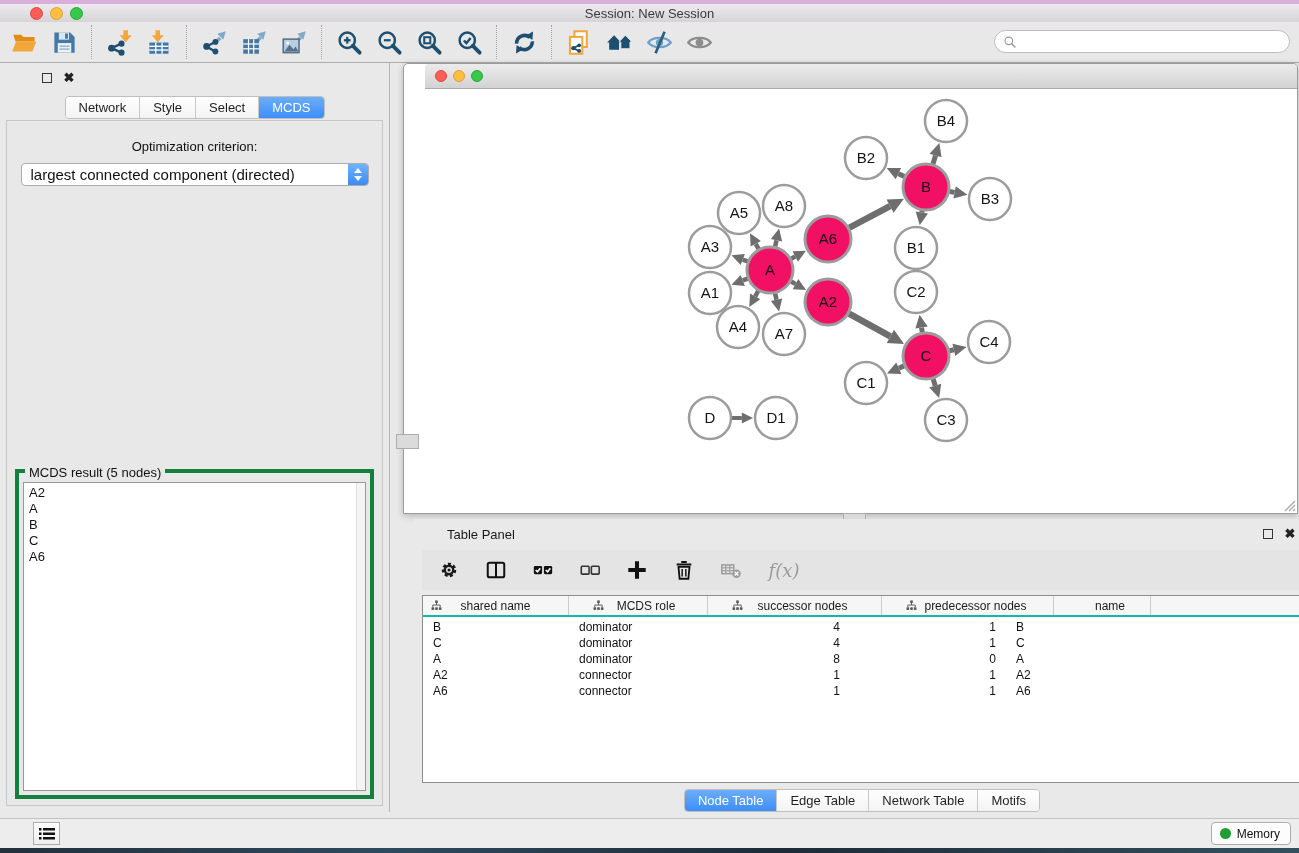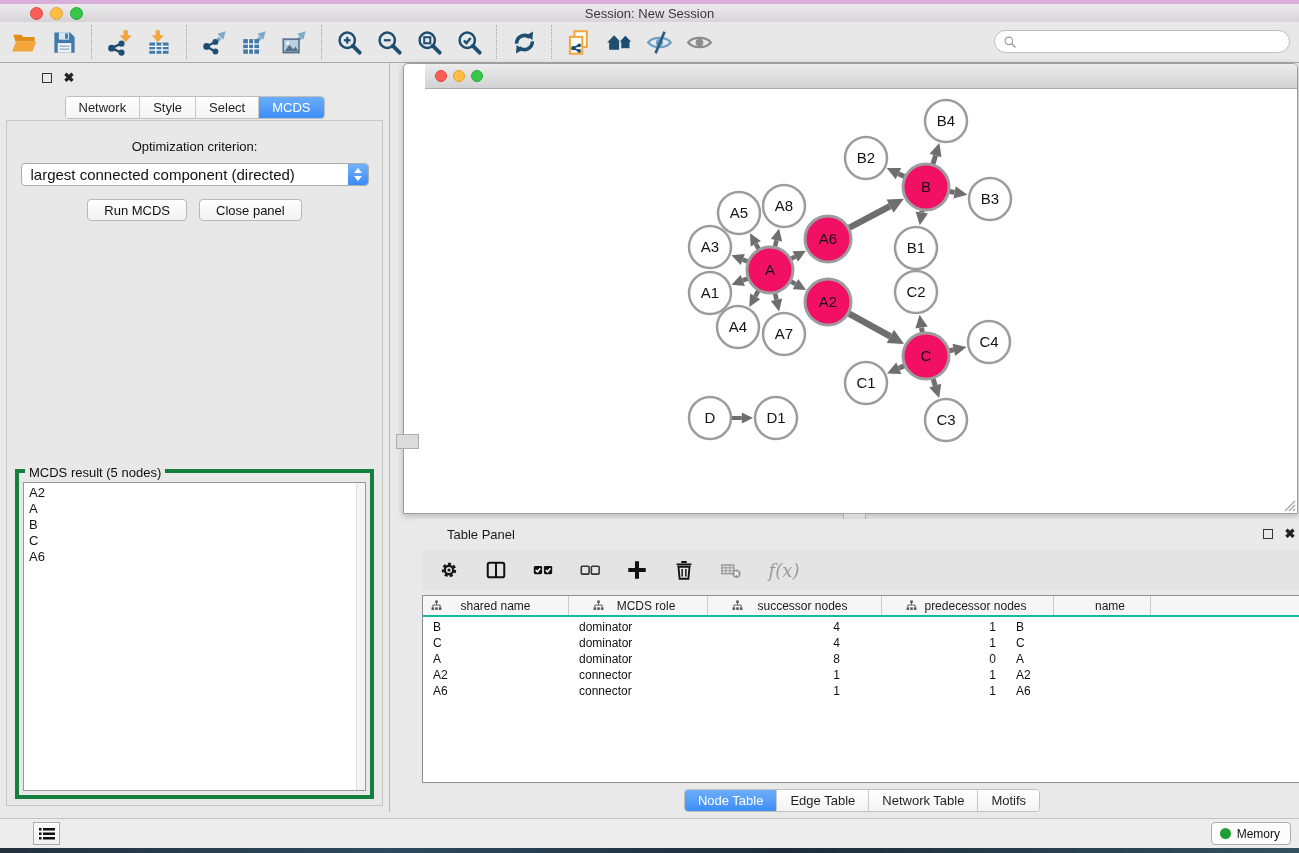--- a/index.html
+++ b/index.html
@@ -380,24 +380,20 @@
       <div class="seg seg-active">MCDS</div>
     </div>
   <div id="cp-inner">
     <div id="opt-label">Optimization criterion:</div>
     <div id="criterion-select">
       <span>largest connected component (directed)</span>
       <span id="criterion-stepper">
           <span class="chev-up"></span>
           <span class="chev-down"></span>
         </span>
-    </div>
-    <div id="btn-row">
-      <button class="mac-btn">Run MCDS</button>
-      <button class="mac-btn">Close panel</button>
     </div>
     <div id="result-group">
       <span id="result-legend">MCDS result (5 nodes)</span>
       <div id="result-list">
         <div class="result-item">A2</div>
           <div class="result-item">A</div>
           <div class="result-item">B</div>
           <div class="result-item">C</div>
           <div class="result-item">A6</div>
           <div id="result-scroll"></div>

